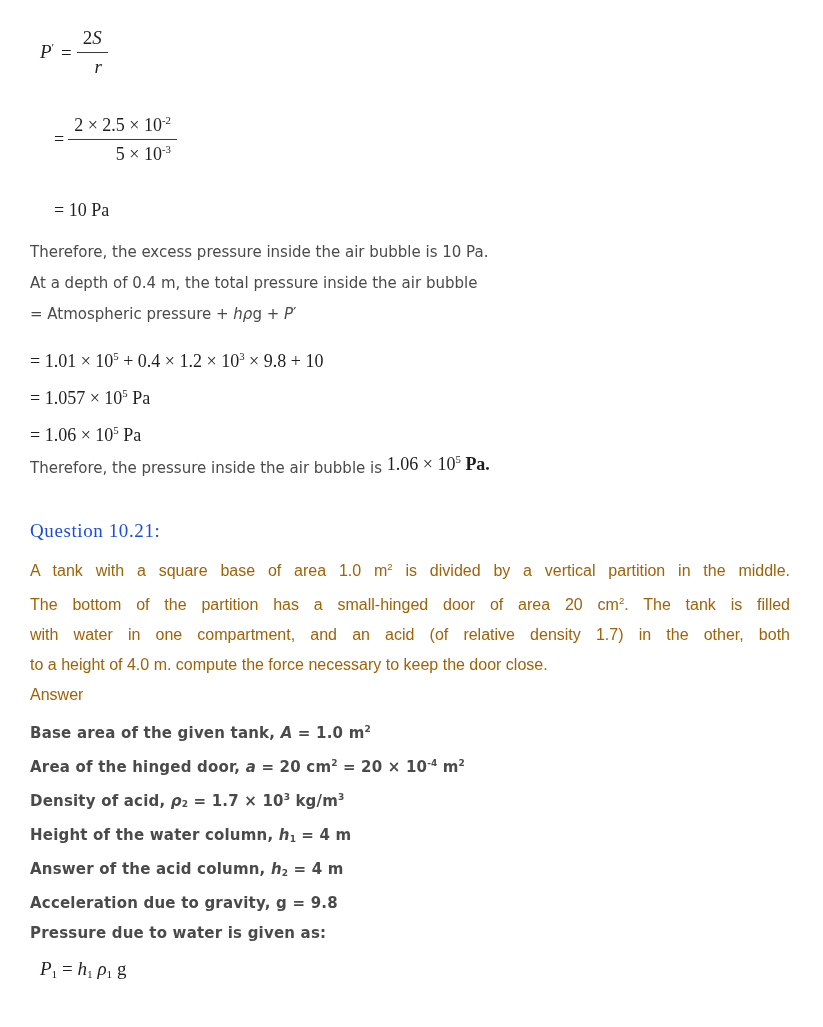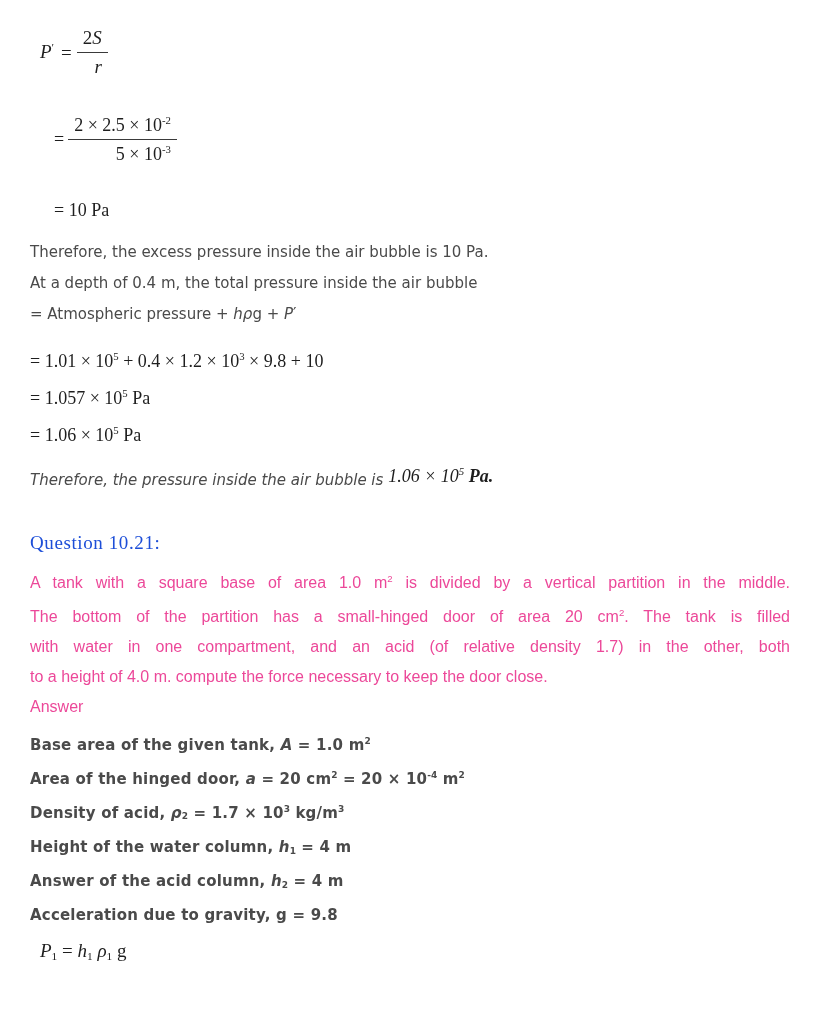--- a/index.html
+++ b/index.html
@@ -7,21 +7,21 @@
   #page {
     width: 823px; height: 1027px;
     background: #ffffff;
     padding: 27px 33px 0 30px;
     overflow: hidden;
     position: relative;
   }
   
   .serif { font-family: "Liberation Serif", "DejaVu Serif", serif; color: #1e1e1e; }
   .sans-line { font-family: "DejaVu Sans", "Liberation Sans", sans-serif; font-size: 15px; color: #4a4a4a; }
-  .qsans { font-family: "Liberation Sans", "DejaVu Sans", sans-serif; font-size: 16px; color: #ec4899; }
+  .qsans { font-family: "Liberation Sans", "DejaVu Sans", sans-serif; font-size: 16px; color: #a16207; }
 
   
   .seg-i  { font-style: italic; }
   .seg-b  { font-weight: 700; }
   .seg-sup{ font-size: 0.60em; vertical-align: 0.62em; letter-spacing: 0; }
   .seg-sub{ font-size: 0.60em; vertical-align: -0.18em; letter-spacing: 0; }
 
   
   .formula-row { display: flex; align-items: center; }
   .f1 { font-size: 19px; margin-left: 10px; }
@@ -33,21 +33,21 @@
   .frac .den { display: block; padding: 3px 6px 0; }
 
   .f3 { font-size: 18px; margin: 36px 0 0 24px; }
 
   .para1 { margin-top: 16px; }
   .para1 .sans-line { line-height: 31px; }
 
   .eq-block { margin-top: 10px; }
   .eq-line { font-size: 18px; line-height: 32px; }
 
-  .conclusion { margin-top: 12px; line-height: 24px; font-style: italic; }
+  .conclusion { margin-top: 0; line-height: 24px; }
   .conclusion .lead { font-size: 15px; }
   .conclusion .value { font-size: 18px; position: relative; top: -3px; }
 
   .q-heading {
     margin-top: 40px;
     font-family: "Liberation Serif", "DejaVu Serif", serif;
     font-size: 19px;
     color: #1d4ed8;
     letter-spacing: 0.6px;
   }
@@ -114,17 +114,18 @@
     <div class="qsans q-line answer-label">Answer</div>
   </div>
 
   <div class="answer-block">
     <div class="sans-line answer-line"><span>Base area of the given tank, </span><span class="seg-i">A</span><span> = 1.0 m</span><span class="seg-sup">2</span></div>
     <div class="sans-line answer-line"><span>Area of the hinged door, </span><span class="seg-i">a</span><span> = 20 cm</span><span class="seg-sup">2</span><span> = 20 × 10</span><span class="seg-sup">-4</span><span> m</span><span class="seg-sup">2</span></div>
     <div class="sans-line answer-line"><span>Density of acid, </span><span class="seg-i">ρ</span><span class="seg-sub">2</span><span> = 1.7 × 10</span><span class="seg-sup">3</span><span> kg/m</span><span class="seg-sup">3</span></div>
     <div class="sans-line answer-line"><span>Height of the water column, </span><span class="seg-i">h</span><span class="seg-sub">1</span><span> = 4 m</span></div>
     <div class="sans-line answer-line"><span>Answer of the acid column, </span><span class="seg-i">h</span><span class="seg-sub">2</span><span> = 4 m</span></div>
     <div class="sans-line answer-line"><span>Acceleration due to gravity, g = 9.8</span></div>
+    <div class="sans-line answer-line"><span>Pressure due to water is given as:</span></div>
   </div>
 
   <div class="serif final-formula"><span class="seg-i">P</span><span class="seg-sub">1</span><span> = </span><span class="seg-i">h</span><span class="seg-sub">1</span><span> </span><span class="seg-i">ρ</span><span class="seg-sub">1</span><span> g</span></div>
 
 </div>
 
 </body></html>

